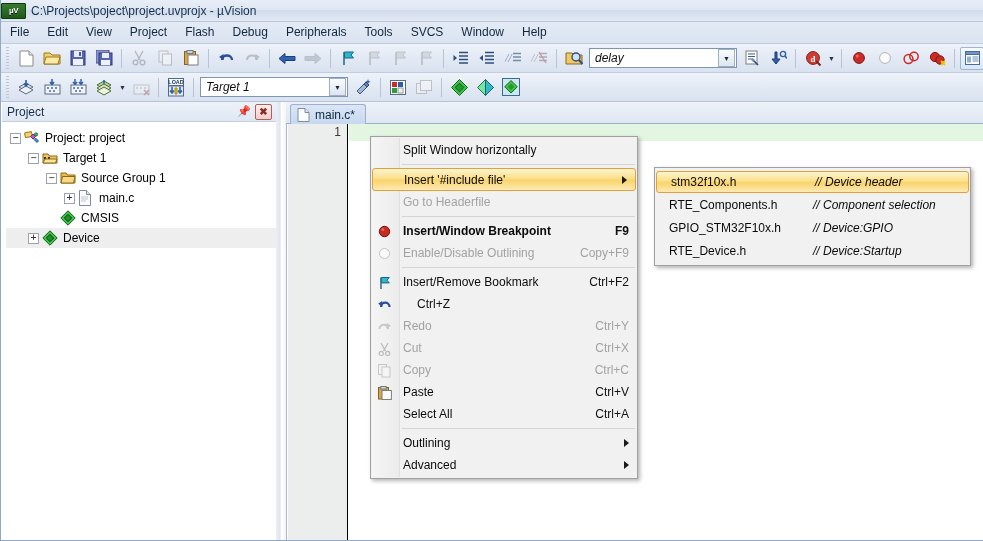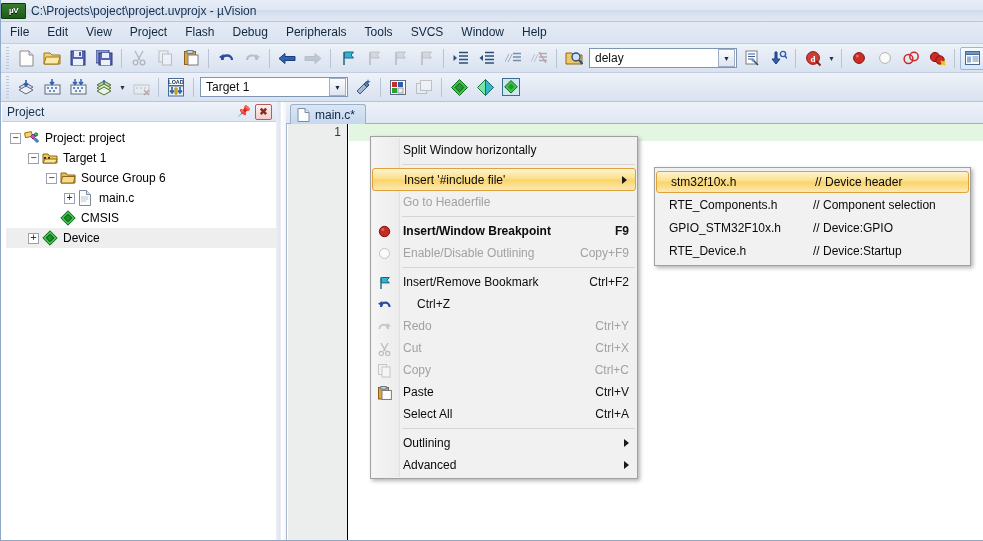--- a/index.html
+++ b/index.html
@@ -75,20 +75,21 @@
   }
   .tb-sep { width: 1px; height: 19px; background: #b7c4d6; margin: 0 4px; flex: 0 0 auto; }
   .tb-arrow {
     width: 11px; height: 23px; display:flex; align-items:center; justify-content:center;
     flex:0 0 auto; font-size:7px; color:#20344c;
   }
   .tb-combo {
     height: 20px; background: #fff; border: 1px solid #7e96b4;
     display: flex; align-items: center; flex: 0 0 auto; margin: 0 2px;
     position: relative;
+    font-style: italic;
   }
   .tb-combo .val { padding-left: 5px; font-size: 12px; color: #101010; flex: 1; }
   .tb-combo .drop {
     width: 17px; height: 18px; margin: 1px;
     background: linear-gradient(to bottom,#fbfcfe,#dde5f0);
     border: 1px solid #9fb0c6;
     display: flex; align-items: center; justify-content: center;
     font-size: 7px; color: #1a2b40;
   }
   #combo-target { width: 148px; }
@@ -216,21 +217,21 @@
     position: absolute; left: 653px; top: 167px; width: 317px;
     background: #f1f1f1; border: 1px solid #a0a0a0;
     box-shadow: 2px 2px 4px rgba(0,0,0,0.30);
     padding: 3px 0 3px 0; z-index: 70;
   }
   .smi {
     height: 23px; display: flex; align-items: center;
     font-size: 12px; color: #0a0a0a; padding: 0 6px 0 6px;
   }
   .smi .name { width: 152px; padding-left: 8px; }
-  .smi .cmt  { flex: 1; }
+  .smi .cmt  { flex: 1; font-style: italic; }
   .smi.highlight {
     background: linear-gradient(to bottom,#fdf4d0 0%, #fbe08b 45%, #f9d46a 52%, #fde9b4 100%);
     border: 1px solid #e0a03a; border-radius: 3px;
     height: 22px; margin: 0 1px;
   }
   .smi.highlight .name { font-weight: normal; }
 
   
   svg { display: block; }
 </style>
@@ -657,21 +658,21 @@
       </div>
 
       <div class="tnode" style="padding-left:40px;">
         <div class="expander">−</div>
         <div class="tico">
           <svg width="16" height="16" viewBox="0 0 16 16">
               <path d="M1 3h5l1.5 2H15v8H1z" fill="#f0b94a" stroke="#8a6a12"></path>
               <path d="M2.5 6.5H15l-1.5 6.5H1z" fill="#fbd887" stroke="#8a6a12"></path>
             </svg>
         </div>
-        <div class="tlabel">Source Group 6</div>
+        <div class="tlabel">Source Group 1</div>
       </div>
 
       <div class="tnode" style="padding-left:58px;">
         <div class="expander">+</div>
         <div class="tico">
           <svg width="15" height="16" viewBox="0 0 15 16">
               <path d="M1.5 0.5h7l4 4v11h-11z" fill="#fbfcfd" stroke="#7e8c9c"></path>
               <path d="M8.5 0.5v4h4" fill="#dde4ec" stroke="#7e8c9c"></path>
               <g stroke="#b6c0cc" stroke-width="0.9">
                 <path d="M3 7h7M3 9h7M3 11h5"></path>

